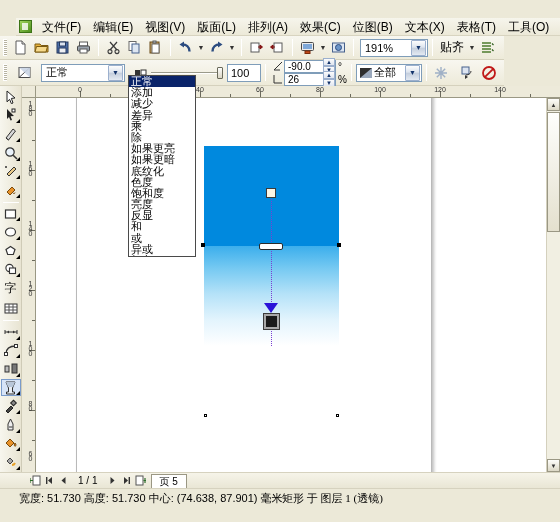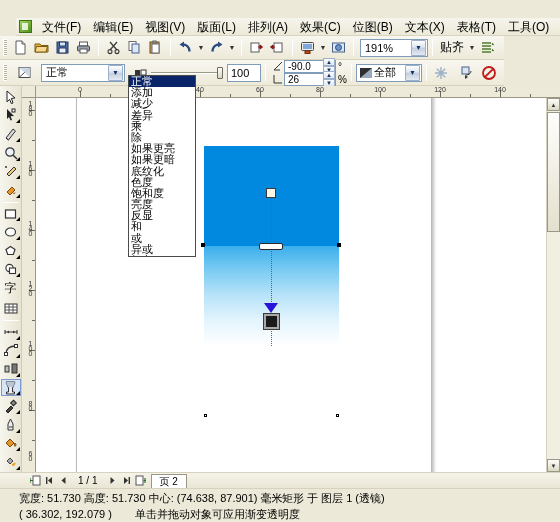--- a/index.html
+++ b/index.html
@@ -233,21 +233,21 @@
 
   
   .statusbar {
     position:absolute; left:0; top:488px; width:560px; height:34px;
     background:#ECE9D8; border-top:1px solid #D6D2BF;
     font-size:11px;
   }
   .sb-row { position:absolute; left:4px; height:16px; line-height:16px; white-space:nowrap;margin-left:15px; }
   .sb-r1 { top:1px; }
   .sb-r2 { top:17px; }
-  .sb-obj { position:absolute; left:282px; top:1px; height:16px; line-height:16px; white-space:nowrap; }
+  .sb-obj { position:absolute; left:282px; top:1px; height:16px; line-height:16px; white-space:nowrap;font-family:Liberation Serif, serif; }
   .sb-hint { margin-left:20px; }
 
   svg { display:block; }
 </style>
 </head>
 <body>
 
 <div id="app">
 
 
@@ -761,26 +761,22 @@
           <rect x="6.6" y="1" width="1.4" height="7" fill="#333"></rect>
         </svg>
     </div>
     <div class="nav-btn">
       <svg width="11" height="11" viewBox="0 0 11 11">
         <rect x="1" y="1" width="7" height="9" fill="#fff" stroke="#555"></rect>
         <path d="M10 3v5M8.5 5.5h3" stroke="#2E6E2E" stroke-width="1.2"></path>
       </svg>
     </div>
     <div class="page-tab">
-      <span>页 2</span>
+      <span>页 5</span>
     </div>
   </div>
 
   <div class="statusbar">
     <div class="sb-row sb-r1">宽度: 51.730  高度: 51.730  中心: (74.638, 87.901) 毫米</div>
-    <div class="sb-row sb-r2">
-      <span>( 36.302, 192.079 )</span>
-      <span class="sb-hint">单击并拖动对象可应用渐变透明度</span>
-    </div>
     <div class="sb-obj">矩形 于 图层 1 (透镜)</div>
   </div>
 
 </div>
 
 </body></html>

